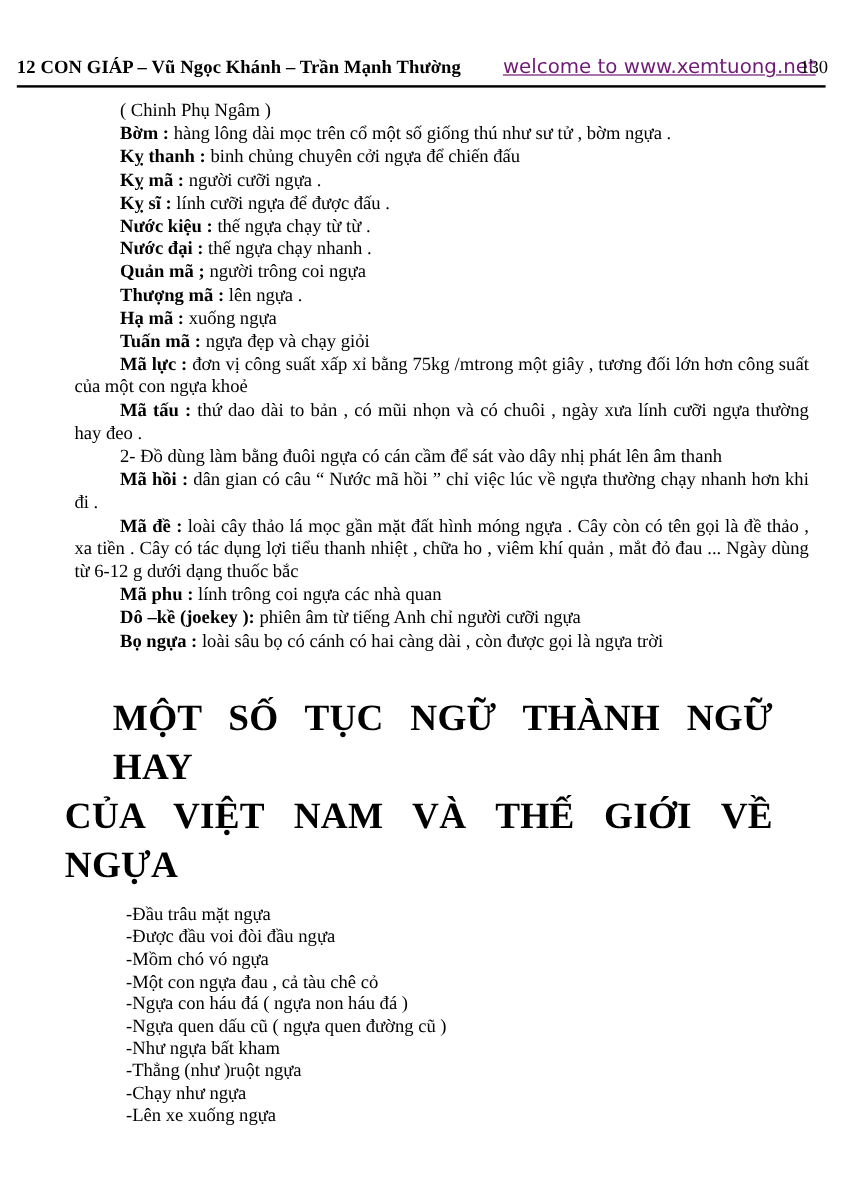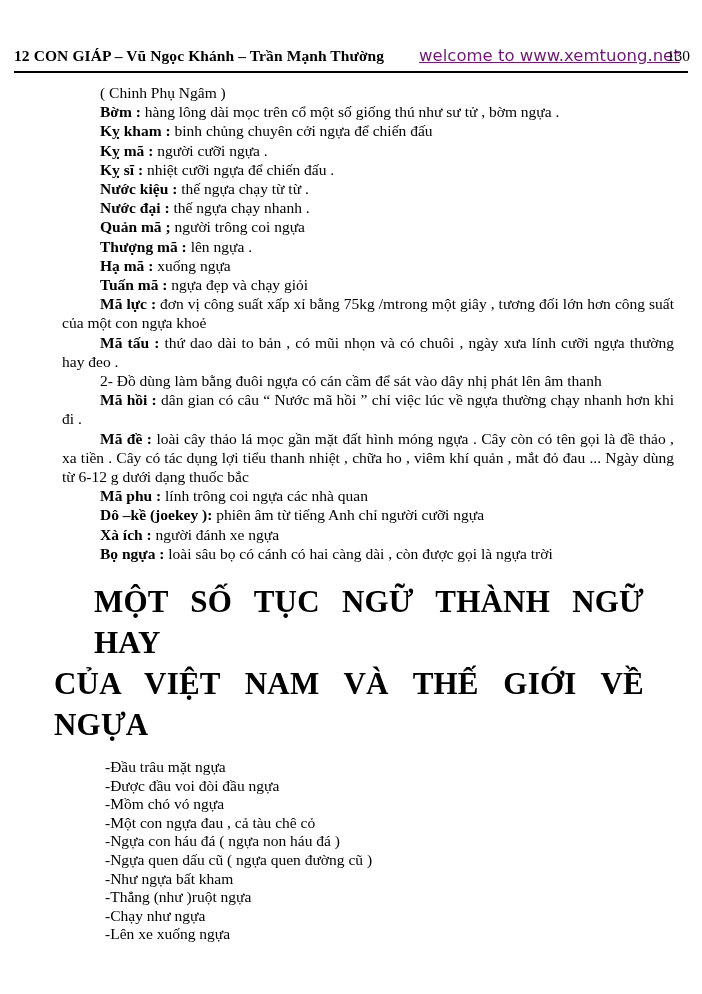--- a/index.html
+++ b/index.html
@@ -48,21 +48,21 @@
     width: 612px;
     font-size: 15.5px;
     line-height: 19.2px;
     text-align: justify;
   }
   p.def {
     margin: 0;
     text-indent: 38px;
   }
   .heading {
-    margin-top: 18px;
+    margin-top: 33px;
     margin-left: -8px;
     width: 590px;
     font-weight: bold;
     font-size: 31px;
     line-height: 41px;
     letter-spacing: 0.2px;
   }
   .hline {
     text-align: justify;
     text-align-last: justify;
@@ -86,25 +86,25 @@
 </div>
 
 <div class="rule"></div>
 
 <div class="content">
   <div id="definitions">
   <p class="def"><span>( Chinh Phụ Ngâm )</span></p>
 
   <p class="def"><b>Bờm :</b><span> hàng lông dài mọc trên cổ một số giống thú như sư tử , bờm ngựa .</span></p>
 
-  <p class="def"><b>Kỵ kham :</b><span> binh chủng chuyên cởi ngựa để chiến đấu</span></p>
+  <p class="def"><b>Kỵ thanh :</b><span> binh chủng chuyên cởi ngựa để chiến đấu</span></p>
 
   <p class="def"><b>Kỵ mã :</b><span> người cưỡi ngựa .</span></p>
 
-  <p class="def"><b>Kỵ sĩ :</b><span> nhiệt cưỡi ngựa để chiến đấu .</span></p>
+  <p class="def"><b>Kỵ sĩ :</b><span> lính cưỡi ngựa để được đấu .</span></p>
 
 
   <p class="def"><b>Nước kiệu :</b><span> thế ngựa chạy từ từ .</span></p>
 
   <p class="def"><b>Nước đại :</b><span> thế ngựa chạy nhanh .</span></p>
 
   <p class="def"><b>Quản mã ;</b><span> người trông coi ngựa</span></p>
 
   <p class="def"><b>Thượng mã :</b><span>  lên ngựa .</span></p>
 
@@ -120,21 +120,20 @@
   <p class="def"><span>2- Đồ dùng làm bằng đuôi ngựa có cán cầm để sát vào dây nhị phát lên âm thanh</span></p>
 
   <p class="def"><b>Mã hồi :</b><span> dân gian có câu “ Nước mã hồi ” chỉ việc lúc về ngựa thường chạy nhanh hơn khi đi .</span></p>
 
   <p class="def"><b>Mã đề :</b><span> loài cây thảo lá mọc gần mặt đất hình móng ngựa . Cây còn có tên gọi là đề thảo , xa tiền . Cây có tác dụng lợi tiểu thanh nhiệt , chữa ho , viêm khí quản , mắt đỏ đau ... Ngày dùng từ 6-12 g dưới dạng thuốc bắc</span></p>
 
   <p class="def"><b>Mã phu :</b><span> lính trông coi ngựa các nhà quan</span></p>
 
   <p class="def"><b>Dô –kề (joekey ):</b><span> phiên âm từ tiếng Anh chỉ người cưỡi ngựa</span></p>
 
-  <p class="def"><b>Xà ích :</b><span> người đánh xe ngựa</span></p>
 
   <p class="def"><b>Bọ ngựa :</b><span> loài sâu bọ có cánh có hai càng dài , còn được gọi là ngựa trời</span></p>
 </div>
 
   <div class="heading">
     <div class="hline l1">MỘT SỐ TỤC NGỮ THÀNH NGỮ HAY</div>
     <div class="hline l2">CỦA VIỆT NAM VÀ THẾ GIỚI VỀ NGỰA</div>
   </div>
 
   <div id="proverbs" class="proverbs">

